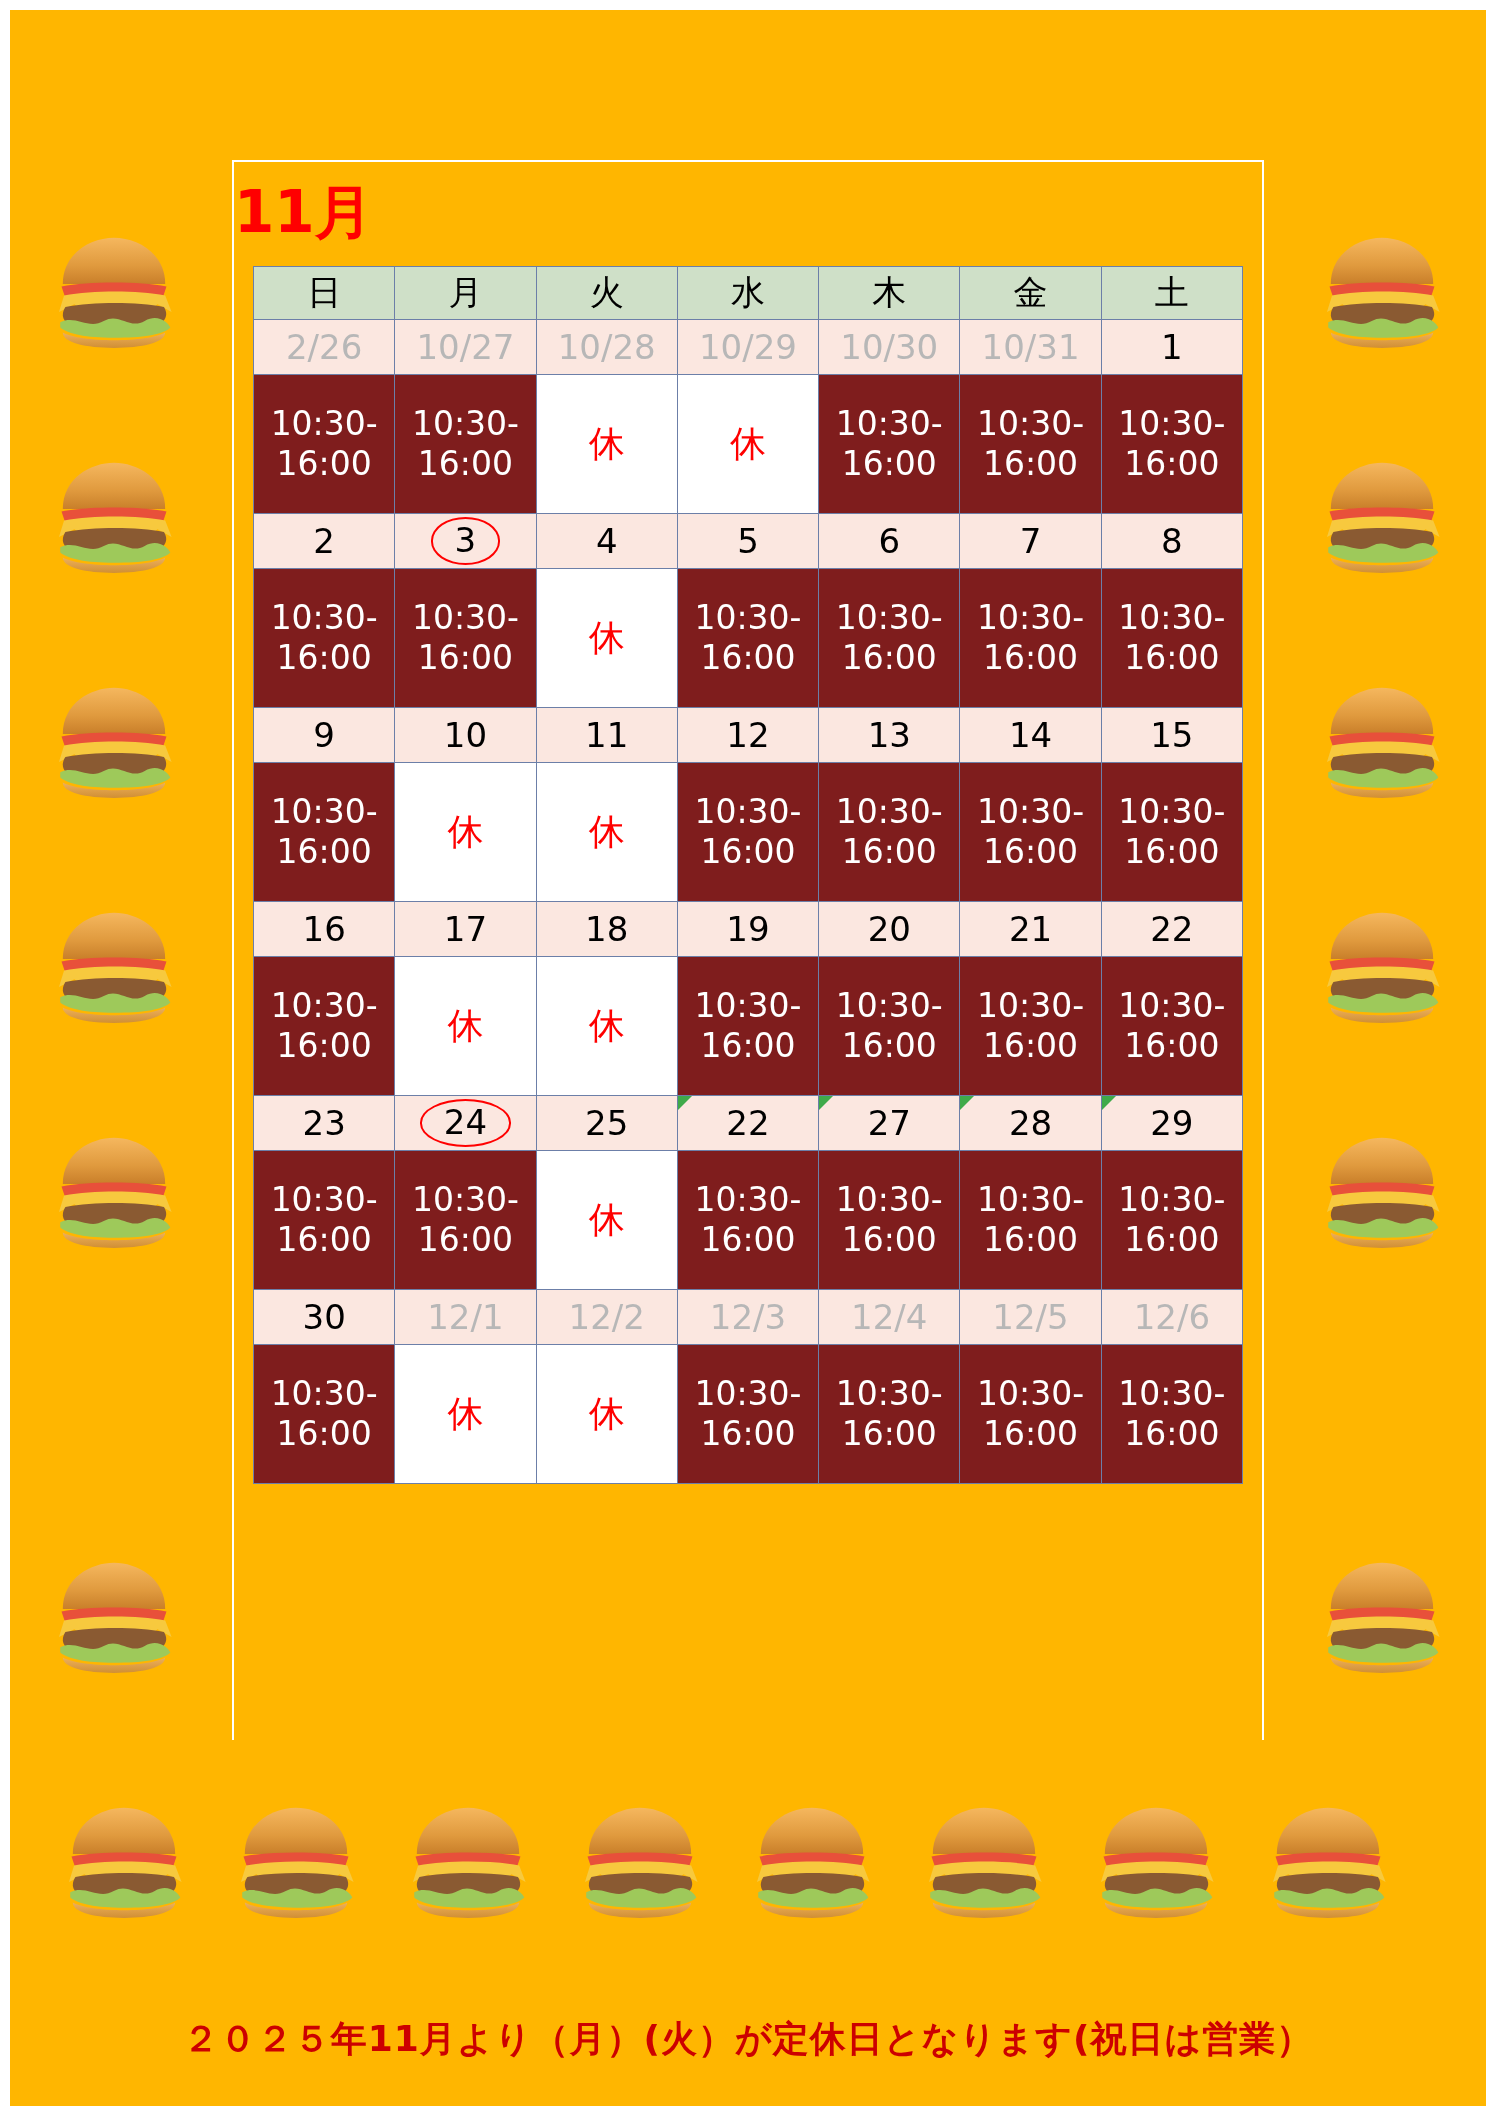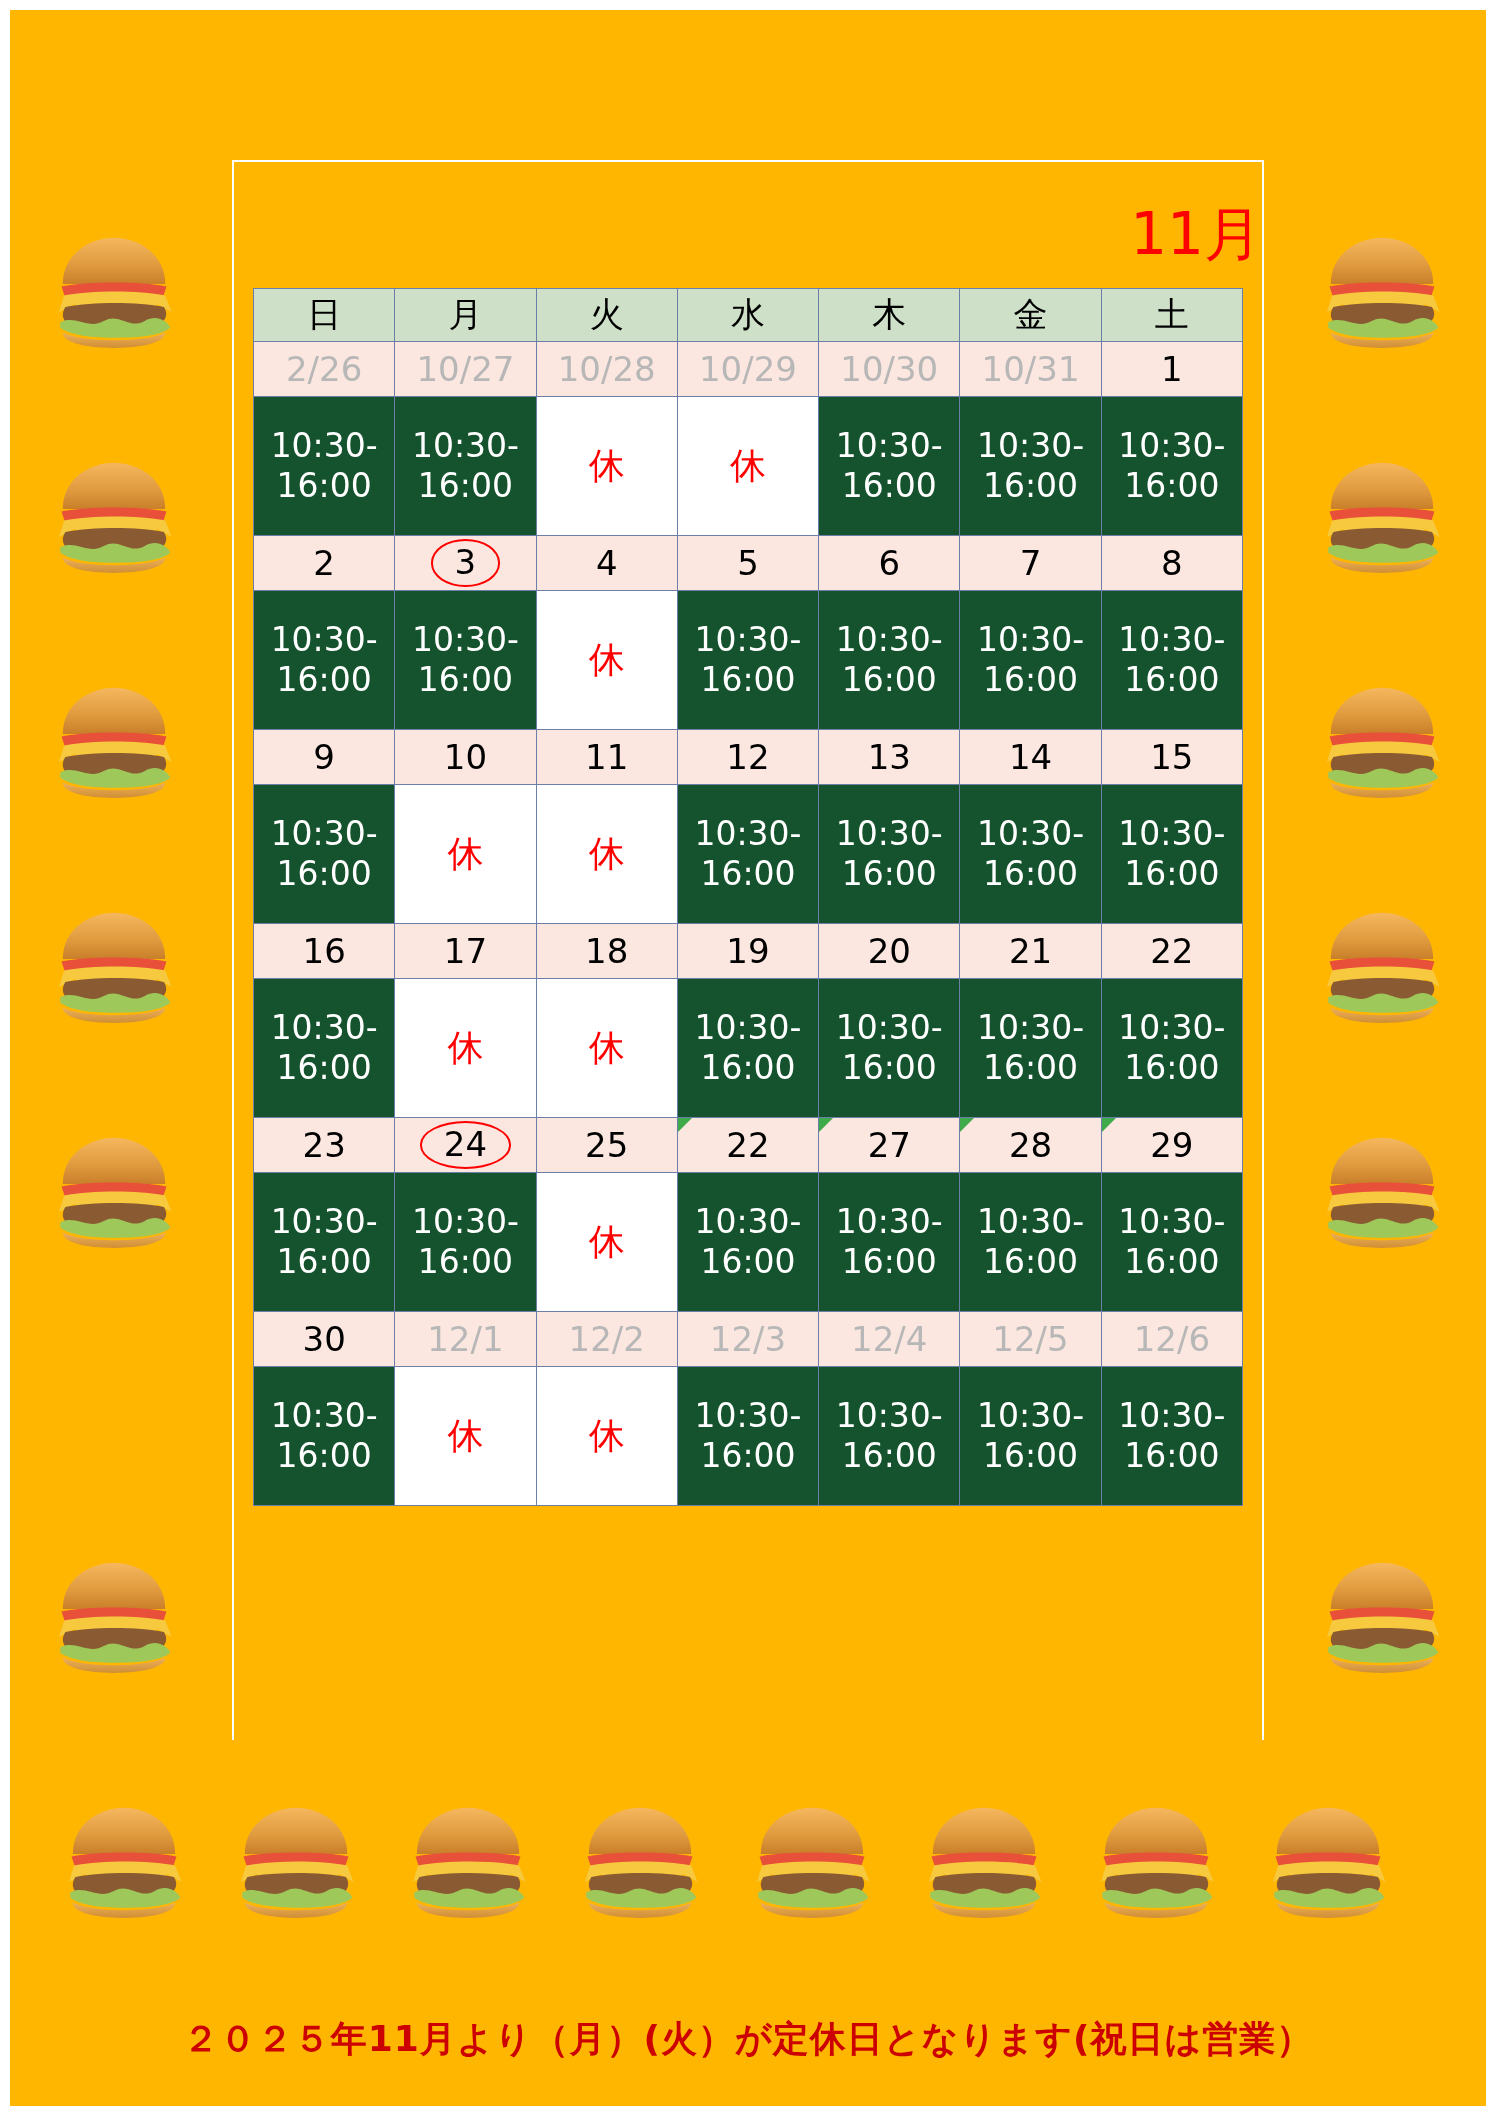--- a/index.html
+++ b/index.html
@@ -43,27 +43,26 @@
     left: 222px;
     top: 150px;
     width: 1032px;
     height: 1580px;
     border-left: 2px solid #ffffff;
     border-right: 2px solid #ffffff;
     border-top: 2px solid #ffffff;
     box-sizing: border-box;
   }
   .month-label {
-    text-align: right;
+    text-align: left;
     font-size: 58px;
-    font-weight: normal;
+    font-weight: bold;
     color: #FF0000;
     padding-top: 12px;
     font-family: "DejaVu Sans", sans-serif;
-    margin-top: 22px;
   }
 
   
   table.cal {
     border-collapse: collapse;
     margin: 14px auto 0 auto;
     width: 990px;
     table-layout: fixed;
   }
   table.cal td, table.cal th {
@@ -85,21 +84,21 @@
     height: 54px;
     font-size: 34px;
     color: #000;
     font-family: "DejaVu Sans", sans-serif;
     position: relative;
   }
   td.daynum.out {
     color: #b7b7b7;
   }
   td.hours {
-    background: #14532d;
+    background: #7f1d1d;
     height: 138px;
     color: #ffffff;
     font-size: 33px;
     line-height: 1.22;
     font-family: "DejaVu Sans", sans-serif;
   }
   td.closed {
     background: #ffffff;
     height: 138px;
     color: #FF0000;

